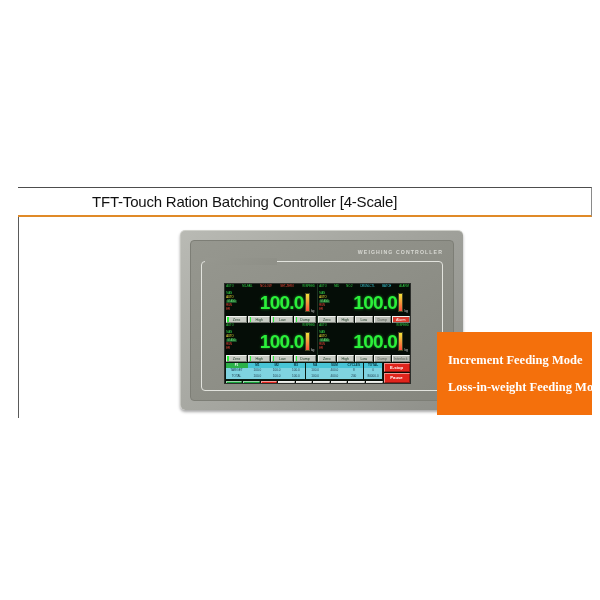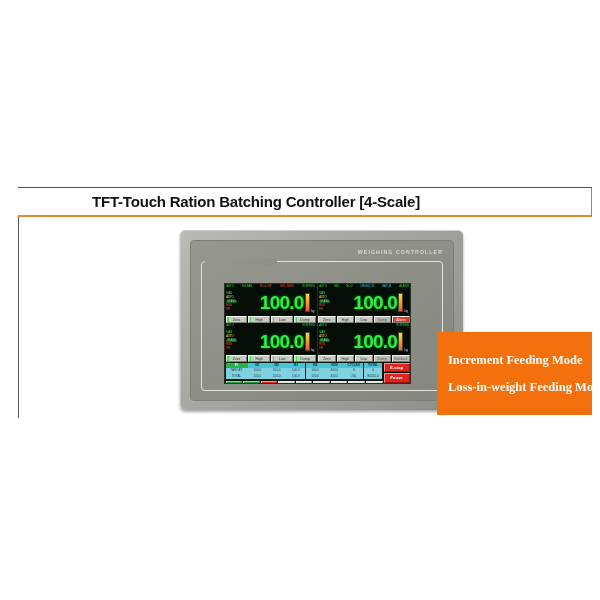--- a/index.html
+++ b/index.html
@@ -24,21 +24,21 @@
     border-right:1px solid #8a8a8a;
     border-bottom:2px solid #e08a28;
     background:#ffffff;
     display:flex;align-items:center;
   }
   #model-code{
     font-size:15px;font-weight:bold;color:#111;letter-spacing:-0.2px;
     margin-left:11px;white-space:nowrap;
   }
   #product-title{
-    font-size:15px;font-weight:bold;color:#111;letter-spacing:-0.2px;
+    font-size:15px;font-weight:normal;color:#111;letter-spacing:-0.2px;
     margin-left:74px;white-space:nowrap;
   }
 
   
   #card-body{
     position:absolute;left:18px;top:219px;width:574px;height:199px;
     box-sizing:border-box;
   }
 
   

